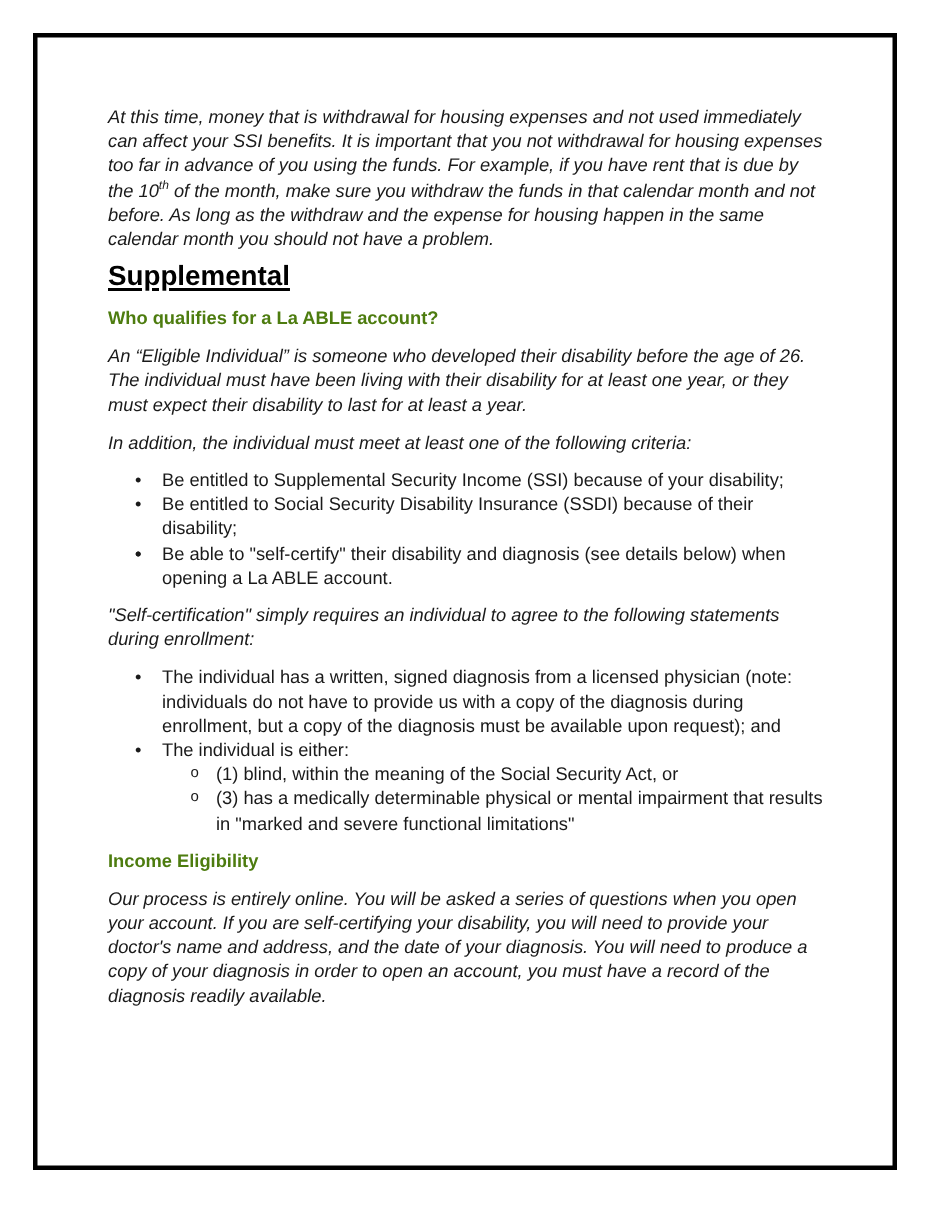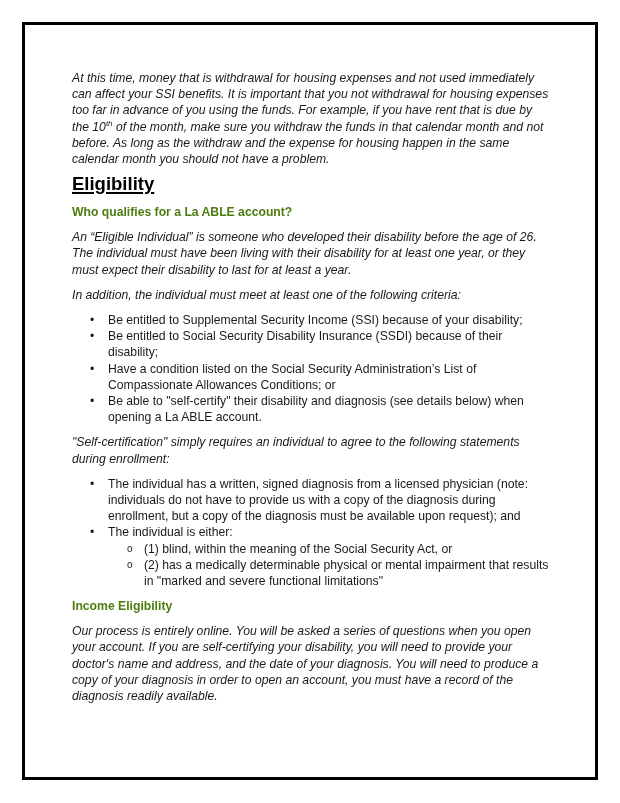--- a/index.html
+++ b/index.html
@@ -71,43 +71,43 @@
   </style>
 </head>
 <body>
 
 <div class="page-border"></div>
 
 <div class="content">
 
   <p class="p-intro"><span>At this time, money that is withdrawal for housing expenses and not used immediately can affect your SSI benefits.  It is important that you not withdrawal for housing expenses too far in advance of you using the funds.  For example, if you have rent that is due by the 10</span><sup>th</sup><span> of the month, make sure you withdraw the funds in that calendar month and not before.  As long as the withdraw and the expense for housing happen in the same calendar month you should not have a problem.</span></p>
 
-  <h1 class="section-heading">Eligibility</h1>
+  <h1 class="section-heading">Supplemental</h1>
 
   <h2 class="sub-heading">Who qualifies for a La ABLE account?</h2>
 
   <p class="para">An “Eligible Individual” is someone who developed their disability before the age of 26. The individual must have been living with their disability for at least one year, or they must expect their disability to last for at least a year.</p>
 
   <p class="para">In addition, the individual must meet at least one of the following criteria:</p>
 
   <ul class="bullets">
     <li><span class="bullet">•</span><span>Be entitled to Supplemental Security Income (SSI) because of your disability;</span></li>
     <li><span class="bullet">•</span><span>Be entitled to Social Security Disability Insurance (SSDI) because of their disability;</span></li>
-    <li><span class="bullet">•</span><span>Have a condition listed on the Social Security Administration’s List of Compassionate Allowances Conditions; or</span></li>
+    <li><span class="bullet">•</span></li>
     <li><span class="bullet">•</span><span>Be able to "self-certify" their disability and diagnosis (see details below) when opening a La ABLE account.</span></li>
   </ul>
 
   <p class="para">"Self-certification" simply requires an individual to agree to the following statements during enrollment:</p>
 
   <ul class="bullets">
     <li><span class="bullet">•</span><span>The individual has a written, signed diagnosis from a licensed physician (note: individuals do not have to provide us with a copy of the diagnosis during enrollment, but a copy of the diagnosis must be available upon request); and</span></li>
     <li><span class="bullet">•</span><span>The individual is either:</span>
       <ul class="sub-bullets">
         <li><span class="sub-bullet">o</span><span>(1) blind, within the meaning of the Social Security Act, or</span></li>
-        <li><span class="sub-bullet">o</span><span>(2) has a medically determinable physical or mental impairment that results in "marked and severe functional limitations"</span></li>
+        <li><span class="sub-bullet">o</span><span>(3) has a medically determinable physical or mental impairment that results in "marked and severe functional limitations"</span></li>
       </ul>
     </li>
   </ul>
 
   <h2 class="sub-heading">Income Eligibility</h2>
 
   <p class="para">Our process is entirely online. You will be asked a series of questions when you open your account. If you are self-certifying your disability, you will need to provide your doctor's name and address, and the date of your diagnosis. You will need to produce a copy of your diagnosis in order to open an account, you must have a record of the diagnosis readily available.</p>
 
 </div>
 

